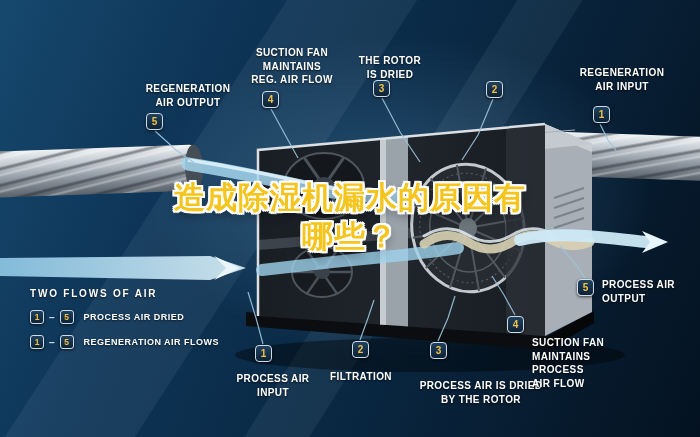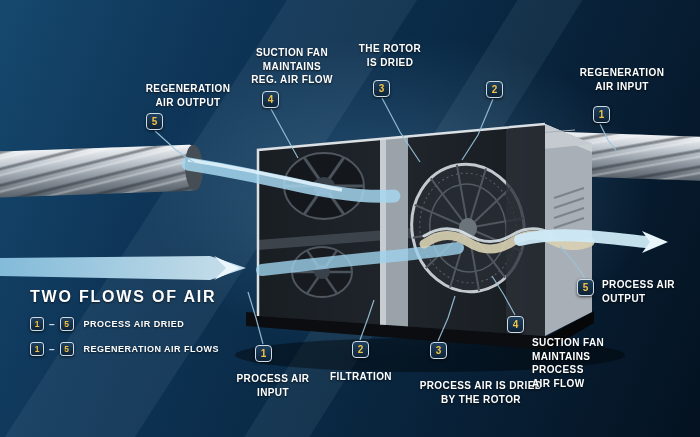--- a/index.html
+++ b/index.html
@@ -33,21 +33,21 @@
     position:absolute; left:60px; width:580px; top:181px; text-align:center;
     font-weight:700; color:#f5c51d; line-height:1.12; letter-spacing:1px;
     text-shadow:
       -2px -2px 0 #ffffff, 2px -2px 0 #ffffff, -2px 2px 0 #ffffff, 2px 2px 0 #ffffff,
       0 -2px 0 #ffffff, 0 2px 0 #ffffff, -2px 0 0 #ffffff, 2px 0 0 #ffffff,
       0 5px 10px rgba(0,0,0,.45);
   }
   .headline .l1{ display:block; font-size:31px; }
   .headline .l2{ display:block; font-size:31px; margin-top:4px; }
   .legend{ position:absolute; left:30px; top:288px; }
-  .legend-title{ color:#ffffff; font-size:16px; font-weight:700; letter-spacing:1.8px; text-shadow:0 1px 2px rgba(0,0,0,.6); }
+  .legend-title{ color:#ffffff; font-size:10px; font-weight:700; letter-spacing:1.8px; text-shadow:0 1px 2px rgba(0,0,0,.6); }
   .legend-row{ display:flex; align-items:center; gap:5px; margin-top:11px; }
   .legend-row .badge{ position:static; width:14px; height:14px; font-size:8.5px; border-radius:3px; }
   .legend-dash{ color:#cfe0ec; font-size:10px; font-weight:700; }
   .legend-label{ color:#ffffff; font-size:9px; font-weight:700; letter-spacing:0.5px; margin-left:5px; text-shadow:0 1px 2px rgba(0,0,0,.6); }
 </style>
 </head>
 <body>
 
 <div class="stage">
   <div class="glow"></div>
@@ -198,21 +198,21 @@
       <path d="M585,278 L574,262 560,246"></path>
     </g>
   </svg>
 
 
   <div class="callout-label" style="left:142px;top:82px;width:92px">REGENERATION
 AIR OUTPUT</div>
   <div class="callout-label" style="left:243px;top:46px;width:98px">SUCTION FAN
 MAINTAINS
 REG. AIR FLOW</div>
-  <div class="callout-label" style="left:350px;top:42px;width:80px">THE ROTOR
+  <div class="callout-label" style="left:350px;top:54px;width:80px">THE ROTOR
 IS DRIED</div>
   <div class="callout-label" style="left:574px;top:66px;width:96px">REGENERATION
 AIR INPUT</div>
 
   <div class="badge" style="left:146px;top:113px">5</div>
   <div class="badge" style="left:262px;top:91px">4</div>
   <div class="badge" style="left:373px;top:80px">3</div>
   <div class="badge" style="left:486px;top:81px">2</div>
   <div class="badge" style="left:593px;top:106px">1</div>
 
@@ -242,13 +242,17 @@
       <span class="legend-label">PROCESS AIR DRIED</span>
     </div>
     <div class="legend-row">
       <span class="badge">1</span>
       <span class="legend-dash">–</span>
       <span class="badge">5</span>
       <span class="legend-label">REGENERATION AIR FLOWS</span>
     </div>
   </div>
 
+  <div class="headline">
+    <span class="l1">造成除湿机漏水的原因有</span>
+    <span class="l2">哪些？</span>
+  </div>
 </div>
 
 </body></html>

